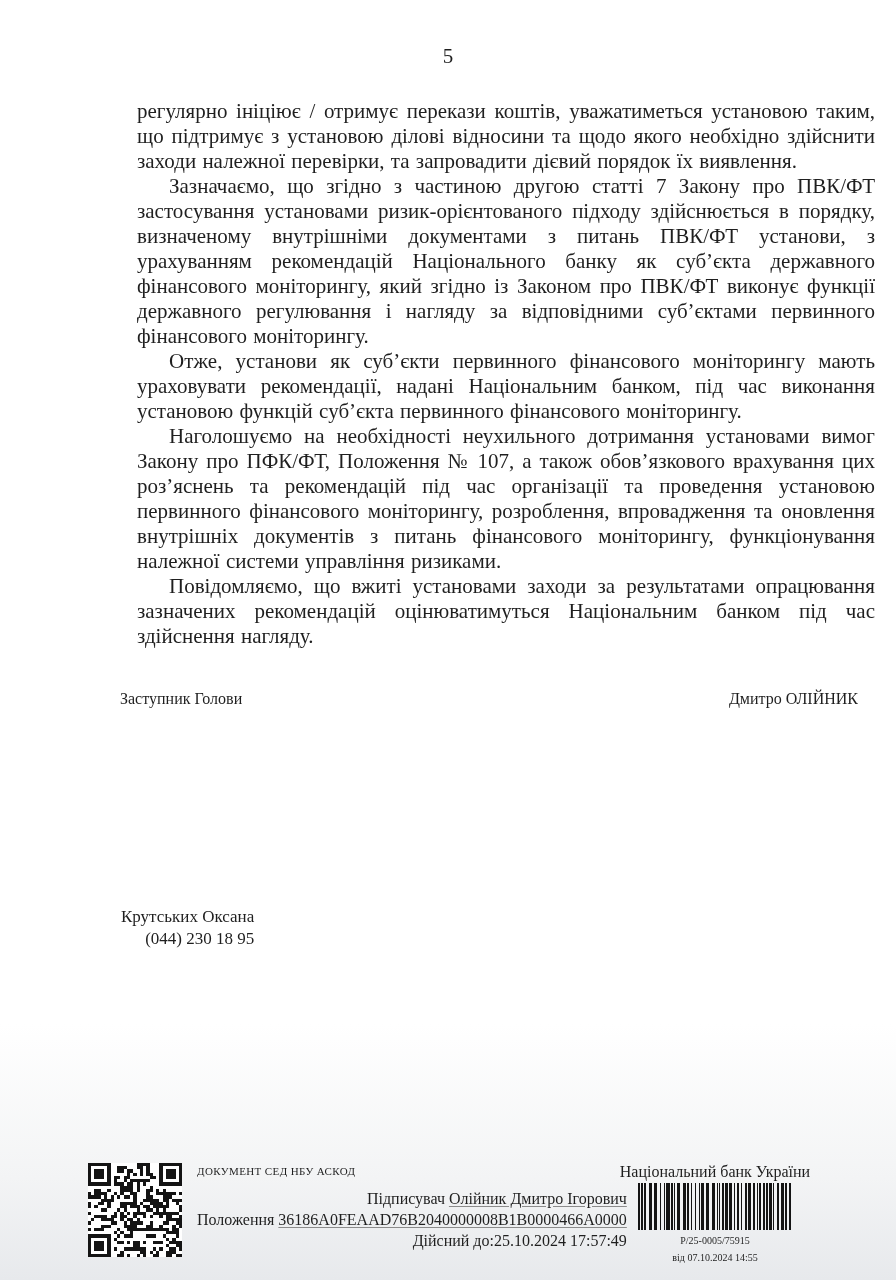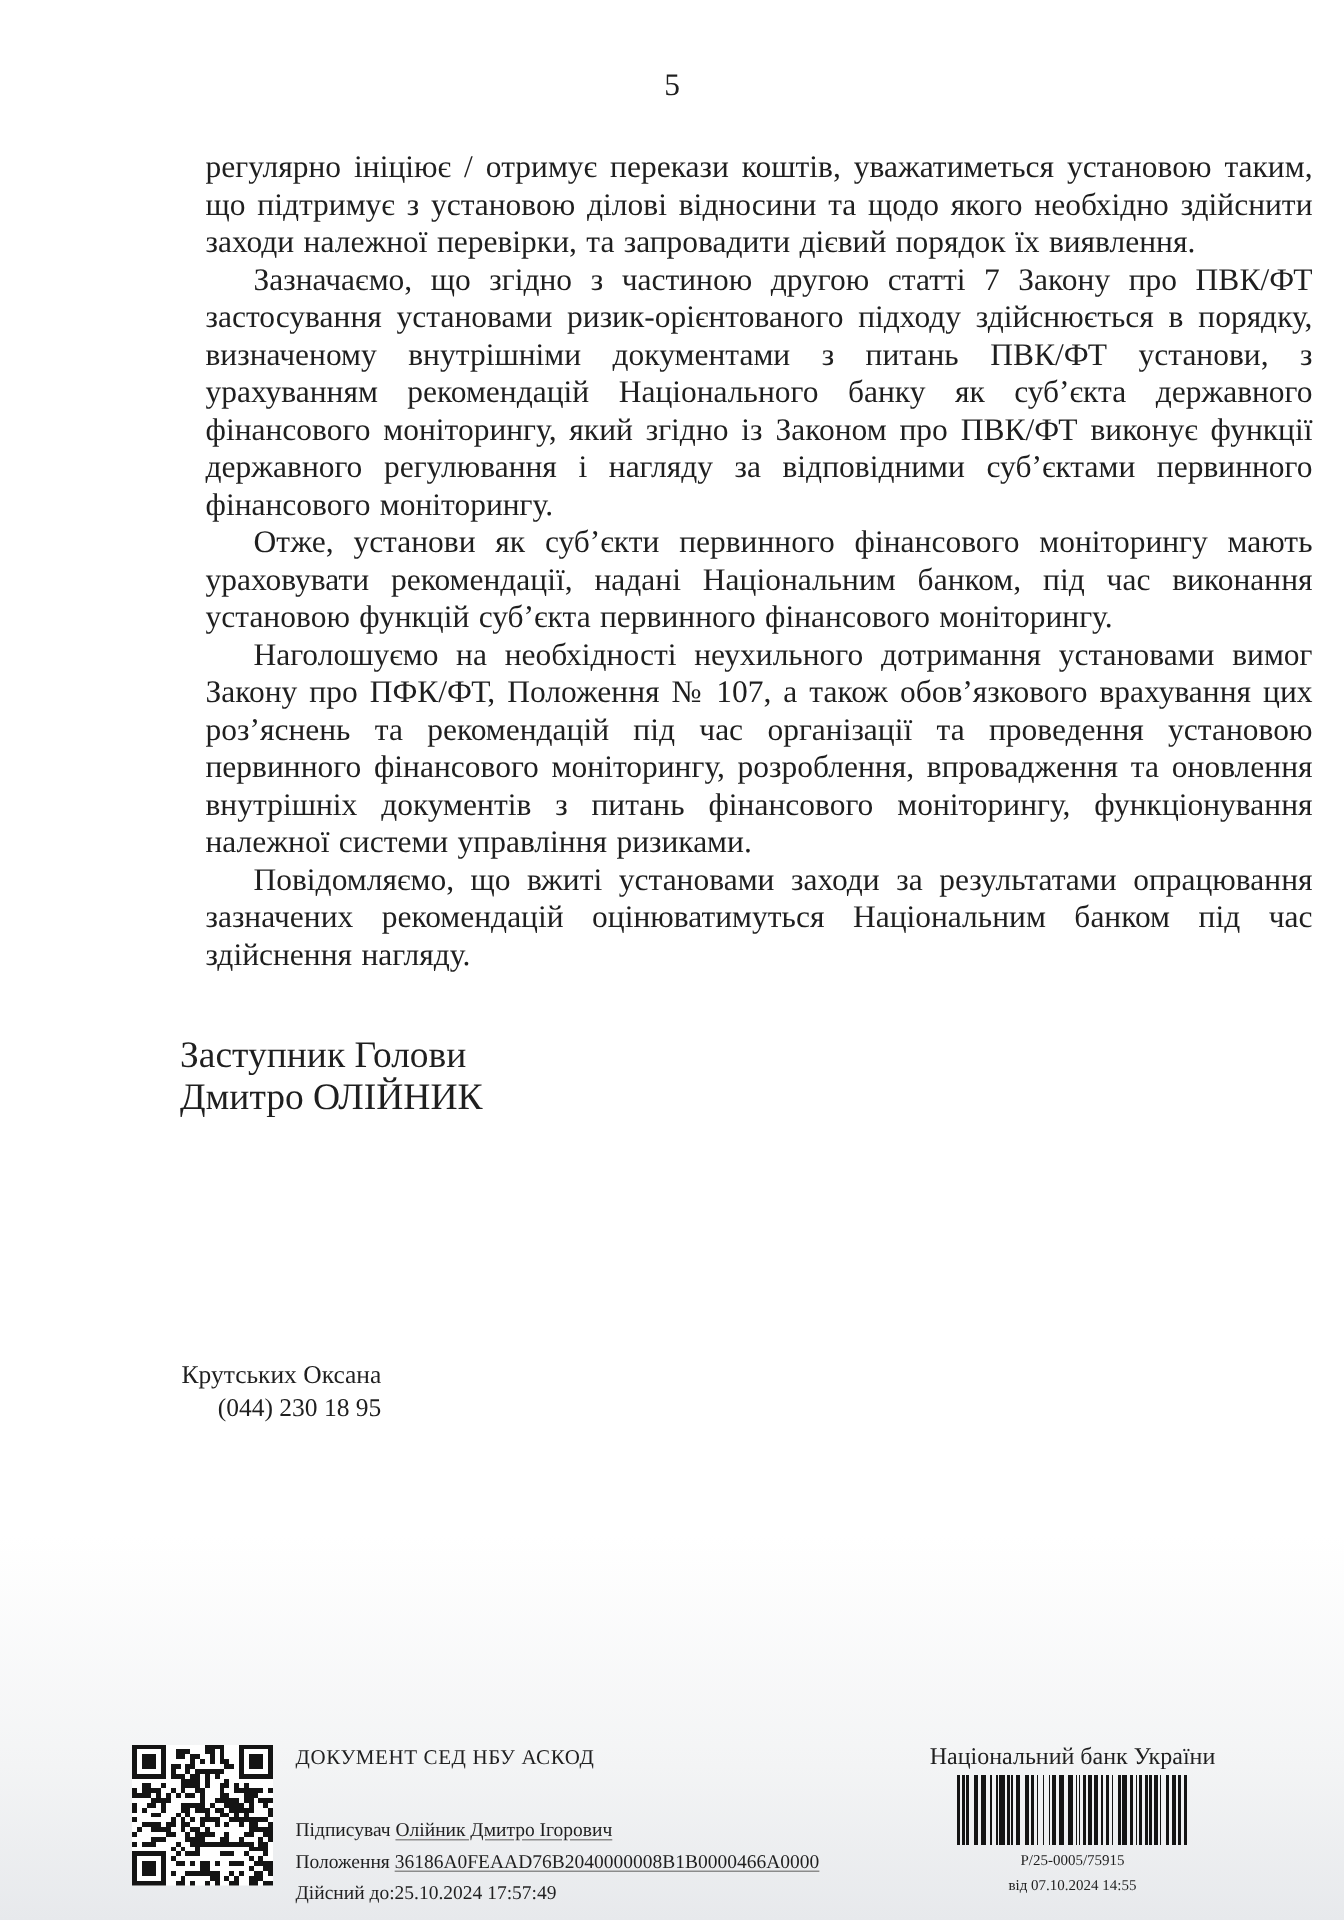--- a/index.html
+++ b/index.html
@@ -30,48 +30,48 @@
     text-align: justify;
     word-spacing: 1px;
     margin-left: 17px;
   }
   .body-text p.indent { text-indent: 32px; }
   .signature-row {
     position: absolute;
     top: 690px; left: 120px; width: 738px;
     display: flex;
     justify-content: space-between;
-    font-size: 25px;
-    flex-direction: column;
+    font-size: 16px;
   }
   .contact-block {
     position: absolute;
     top: 906px; left: 121px;
     font-size: 17px;
     line-height: 22px;
     text-align: right;
   }
   .footer-left {
     position: absolute;
     top: 1163px; left: 88px;
     display: flex;
     align-items: flex-start;
   }
   .qr { width: 94px; height: 94px; }
   .stamp-text { margin-left: 15px; padding-top: 2px; }
   .stamp-title {
-    font-size: 14px;
+    font-size: 11px;
     letter-spacing: 0.4px;
-    margin-bottom: 28px;
+    margin-bottom: 11px;
     white-space: nowrap;
   }
   .stamp-line {
-    font-size: 13px;
+    font-size: 16px;
     line-height: 21px;
     white-space: nowrap;
+    text-align: right;
   }
   .u {
     text-decoration: underline;
     text-decoration-color: #8b8b8b;
     text-underline-offset: 2px;
   }
   .footer-right {
     position: absolute;
     top: 1163px; left: 610px; width: 210px;
     text-align: center;

